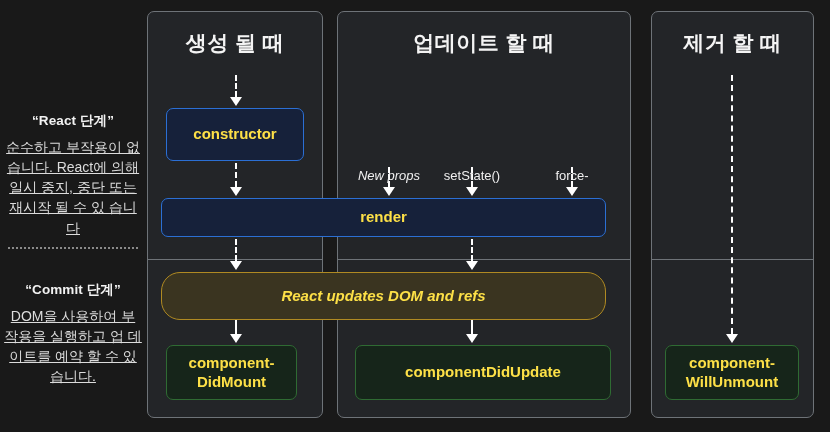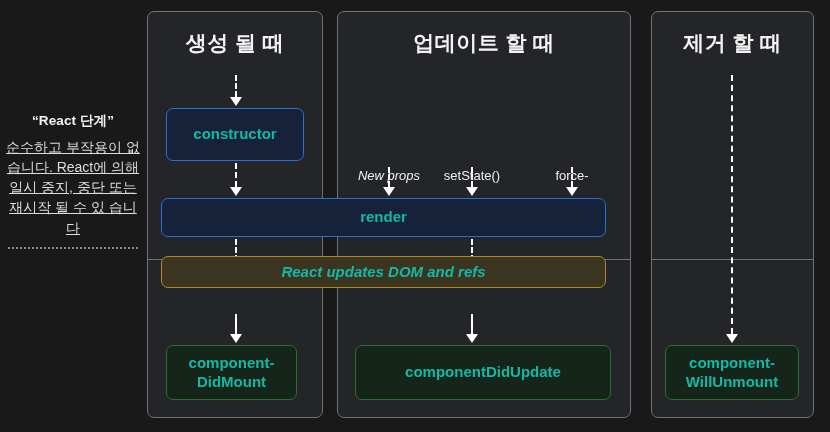--- a/index.html
+++ b/index.html
@@ -96,42 +96,42 @@
   .flowbox {
     position: absolute;
     box-sizing: border-box;
     border-radius: 7px;
     display: flex;
     align-items: center;
     justify-content: center;
     text-align: center;
     font-size: 15px;
     font-weight: 700;
-    color: #14b8a6;
+    color: #fde047;
     line-height: 1.22;
     z-index: 6;
   }
   .box-blue {
     background: #16213a;
     border: 1.5px solid #2b6fd4;
   }
   .box-olive {
     background: #3a3420;
     border: 1.5px solid #b08a22;
     font-style: italic;
     font-weight: 600;
   }
   .box-green {
     background: #16251a;
     border: 1.5px solid #2f6b33;
   }
 
   #box-constructor   { left: 166px; top: 108px; width: 138px; height: 53px; }
   #box-render        { left: 161px; top: 198px; width: 445px; height: 39px; }
-  #box-react-updates { left: 161px; top: 256px; width: 445px; height: 32px; }
+  #box-react-updates { left: 161px; top: 272px; width: 445px; height: 48px; border-radius: 19px; }
   #box-did-mount     { left: 166px; top: 345px; width: 131px; height: 55px; }
   #box-did-update    { left: 355px; top: 345px; width: 256px; height: 55px; }
   #box-will-unmount  { left: 665px; top: 345px; width: 134px; height: 55px; }
 
   
   .trigger-label {
     position: absolute;
     text-align: center;
     font-size: 13px;
     font-weight: 400;
@@ -177,20 +177,24 @@
 
 <div id="stage">
 
   <div class="phase-legend" id="legend-render">
     <div class="phase-title">“React 단계”</div>
     <div class="phase-desc">순수하고 부작용이 없습니다. React에 의해 일시 중지, 중단 또는 재시작 될 수 있 습니다</div>
   </div>
 
   <div class="legend-divider"></div>
 
+  <div class="phase-legend" id="legend-commit">
+    <div class="phase-title">“Commit 단계”</div>
+    <div class="phase-desc">DOM을 사용하여 부작용을 실행하고 업 데이트를 예약 할 수 있습니다.</div>
+  </div>
 
   <div class="panel" id="panel-mount">
     <div class="panel-title">생성 될 때</div>
     <div class="panel-split"></div>
   </div>
 
   <div class="panel" id="panel-update">
     <div class="panel-title">업데이트 할 때</div>
     <div class="panel-split"></div>
   </div>

